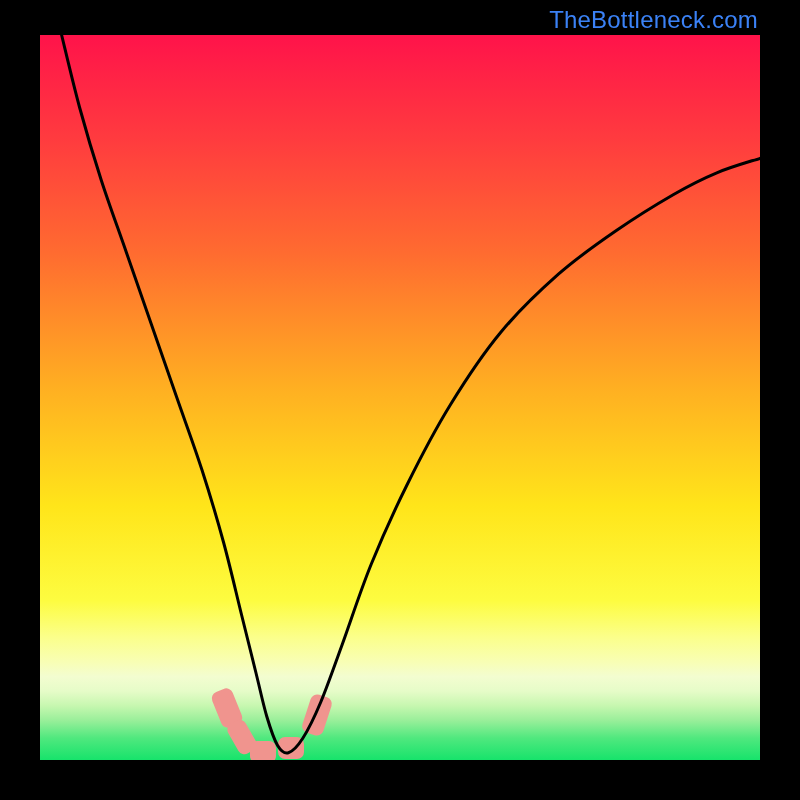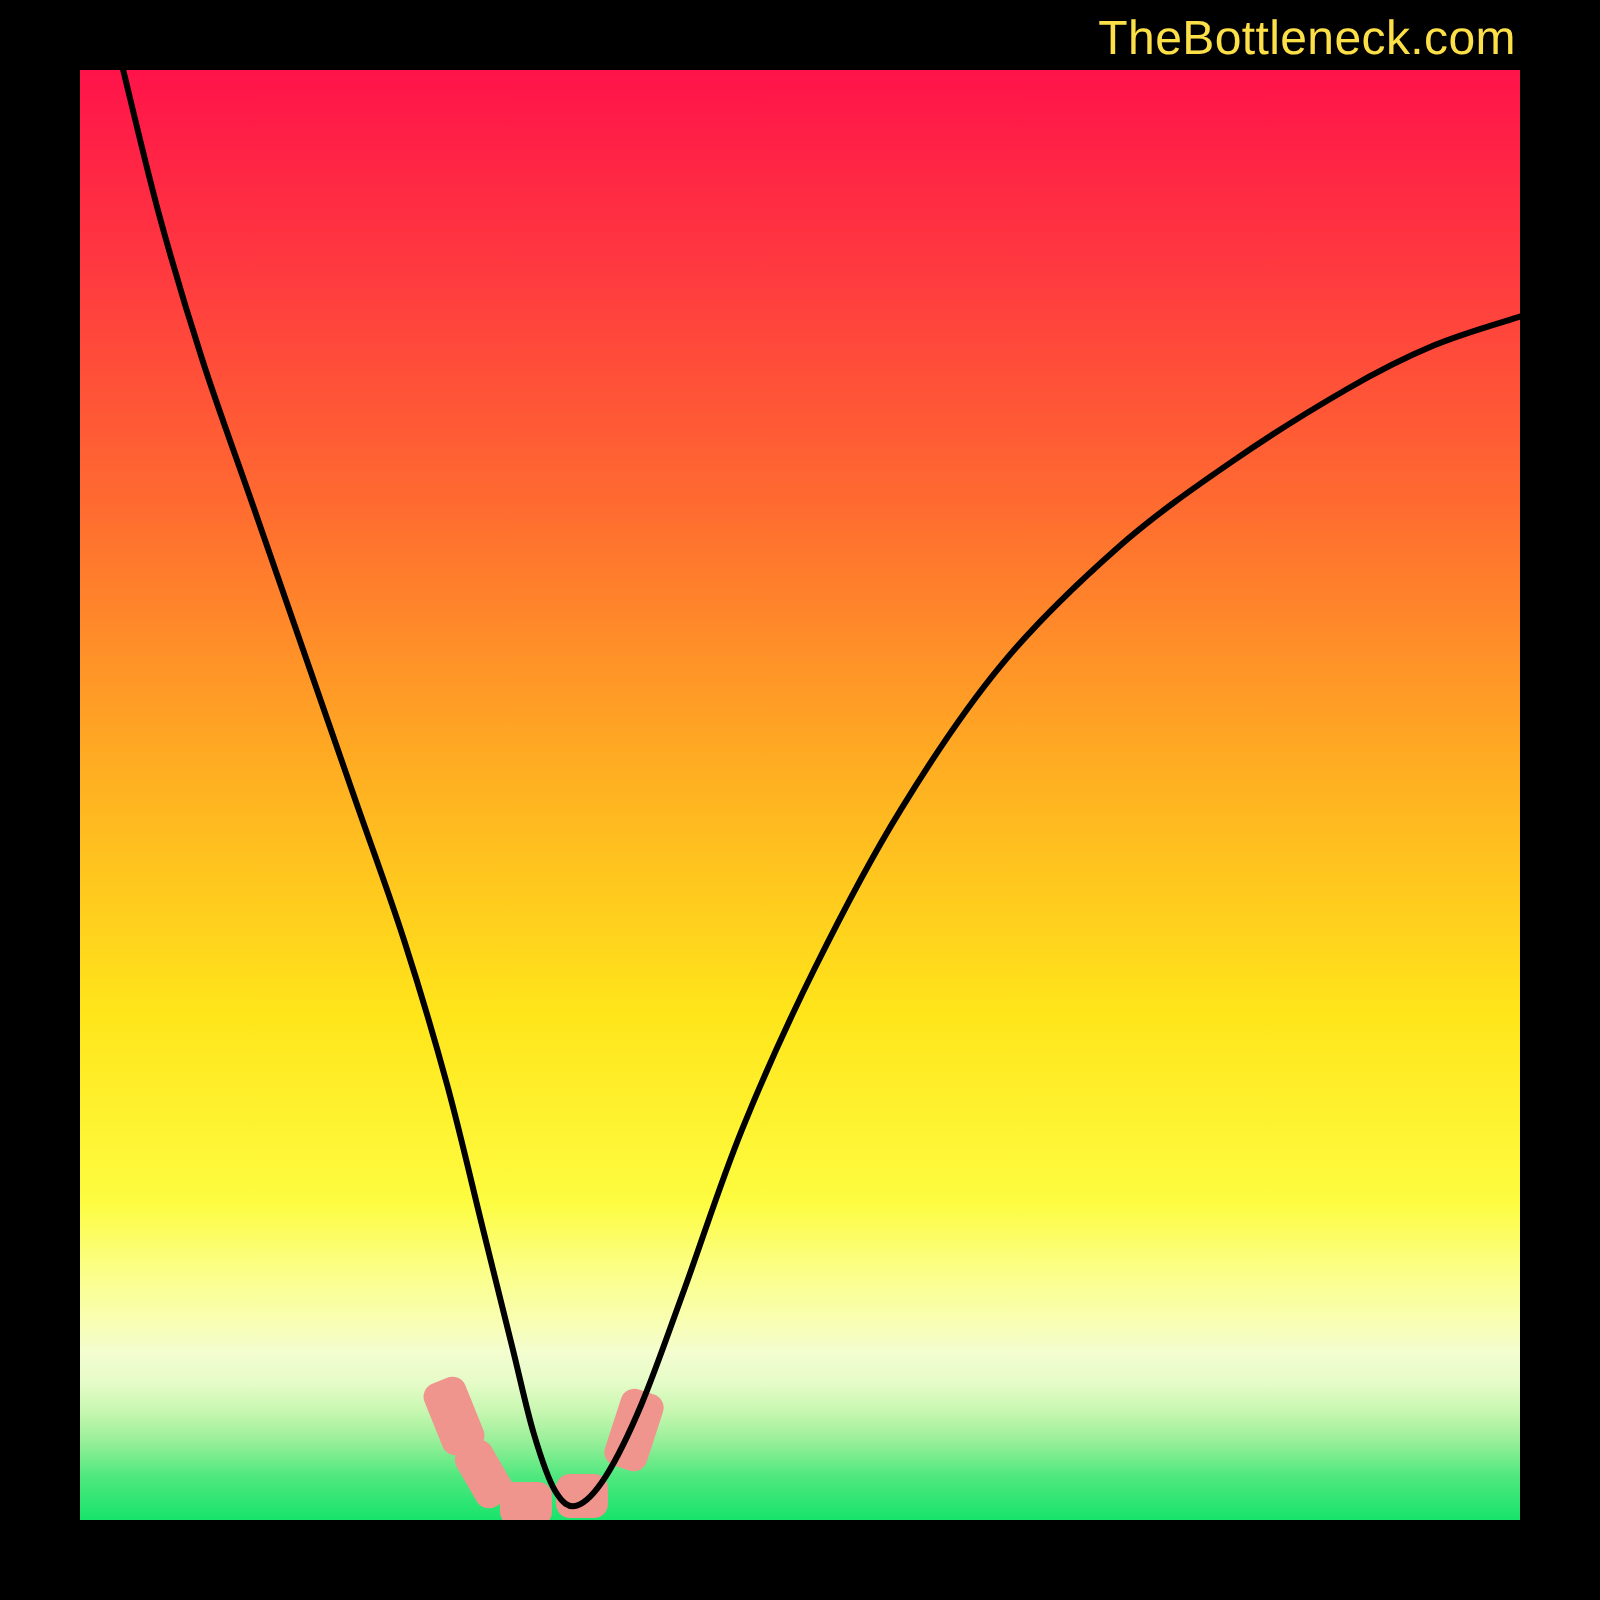--- a/index.html
+++ b/index.html
@@ -31,21 +31,21 @@
     position: absolute;
     left: 0;
     top: 0;
     width: 100%;
     height: 100%;
   }
   .watermark {
     position: absolute;
     top: 6px;
     right: 42px;
-    color: #fde047;
+    color: #3b82f6;
     font-size: 24px;
     font-weight: 500;
     letter-spacing: 0.2px;
   }
   svg.curve {
     position: absolute;
     left: 0;
     top: 0;
     width: 100%;
     height: 100%;

